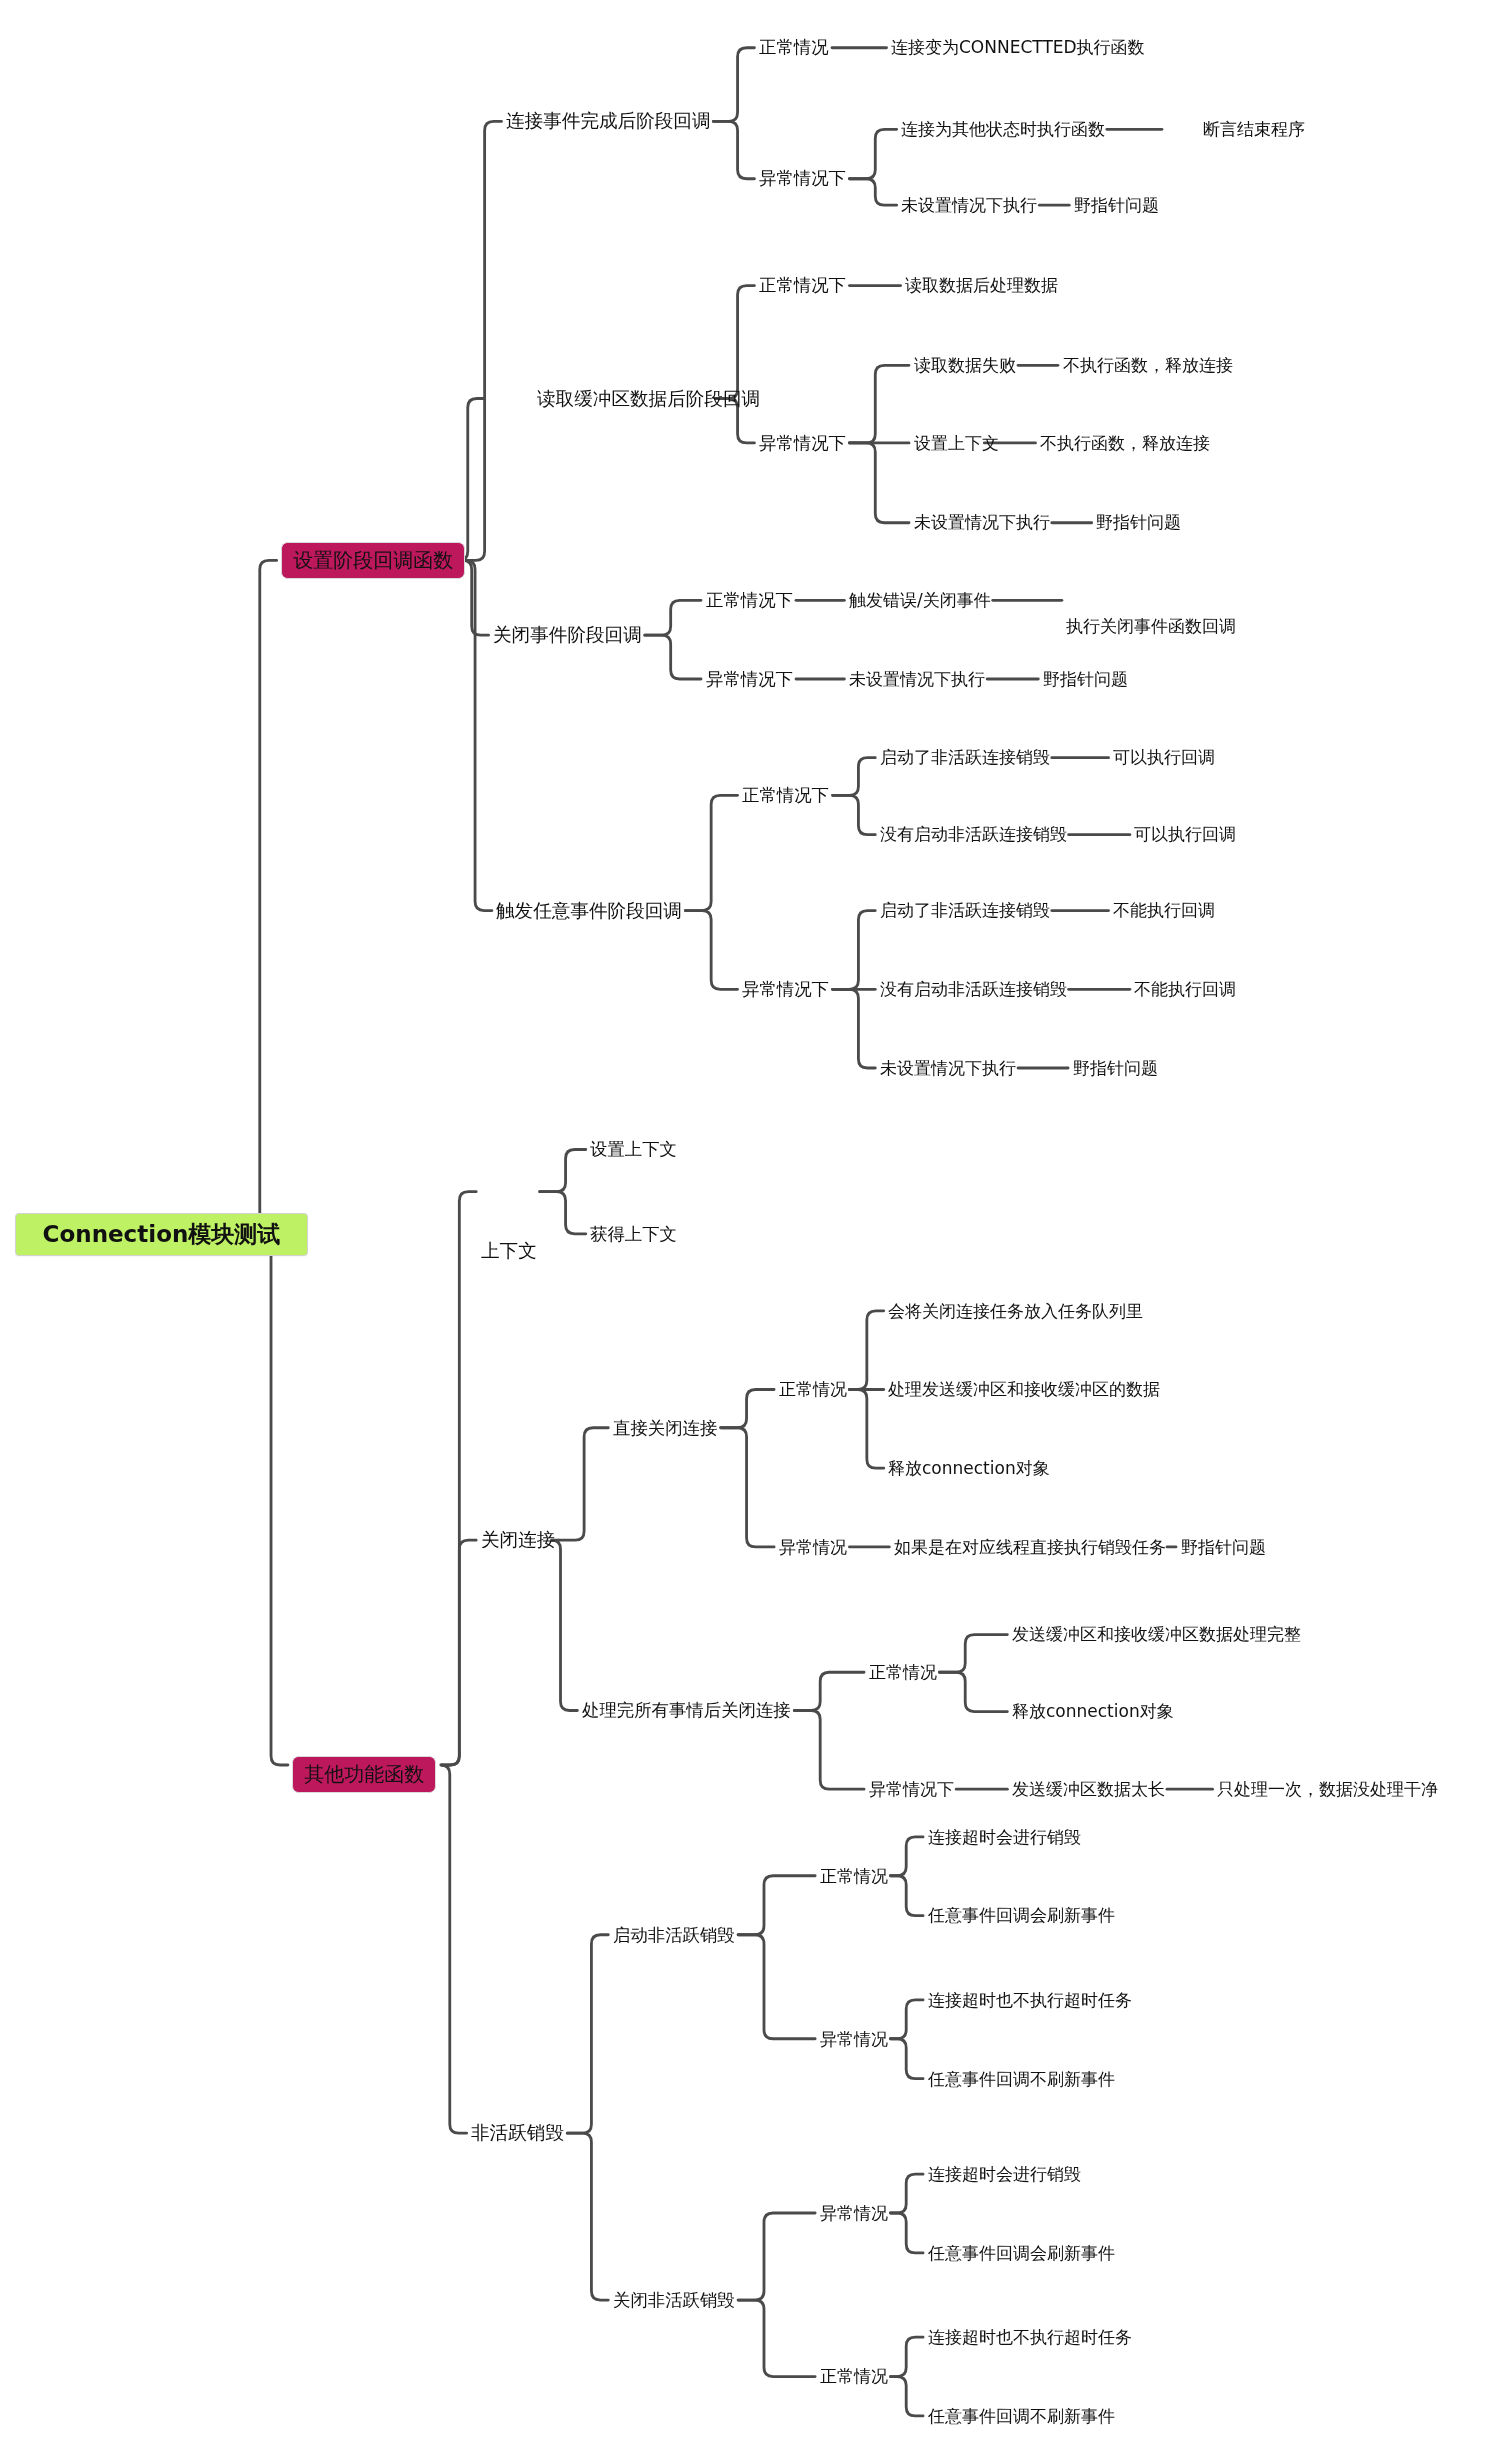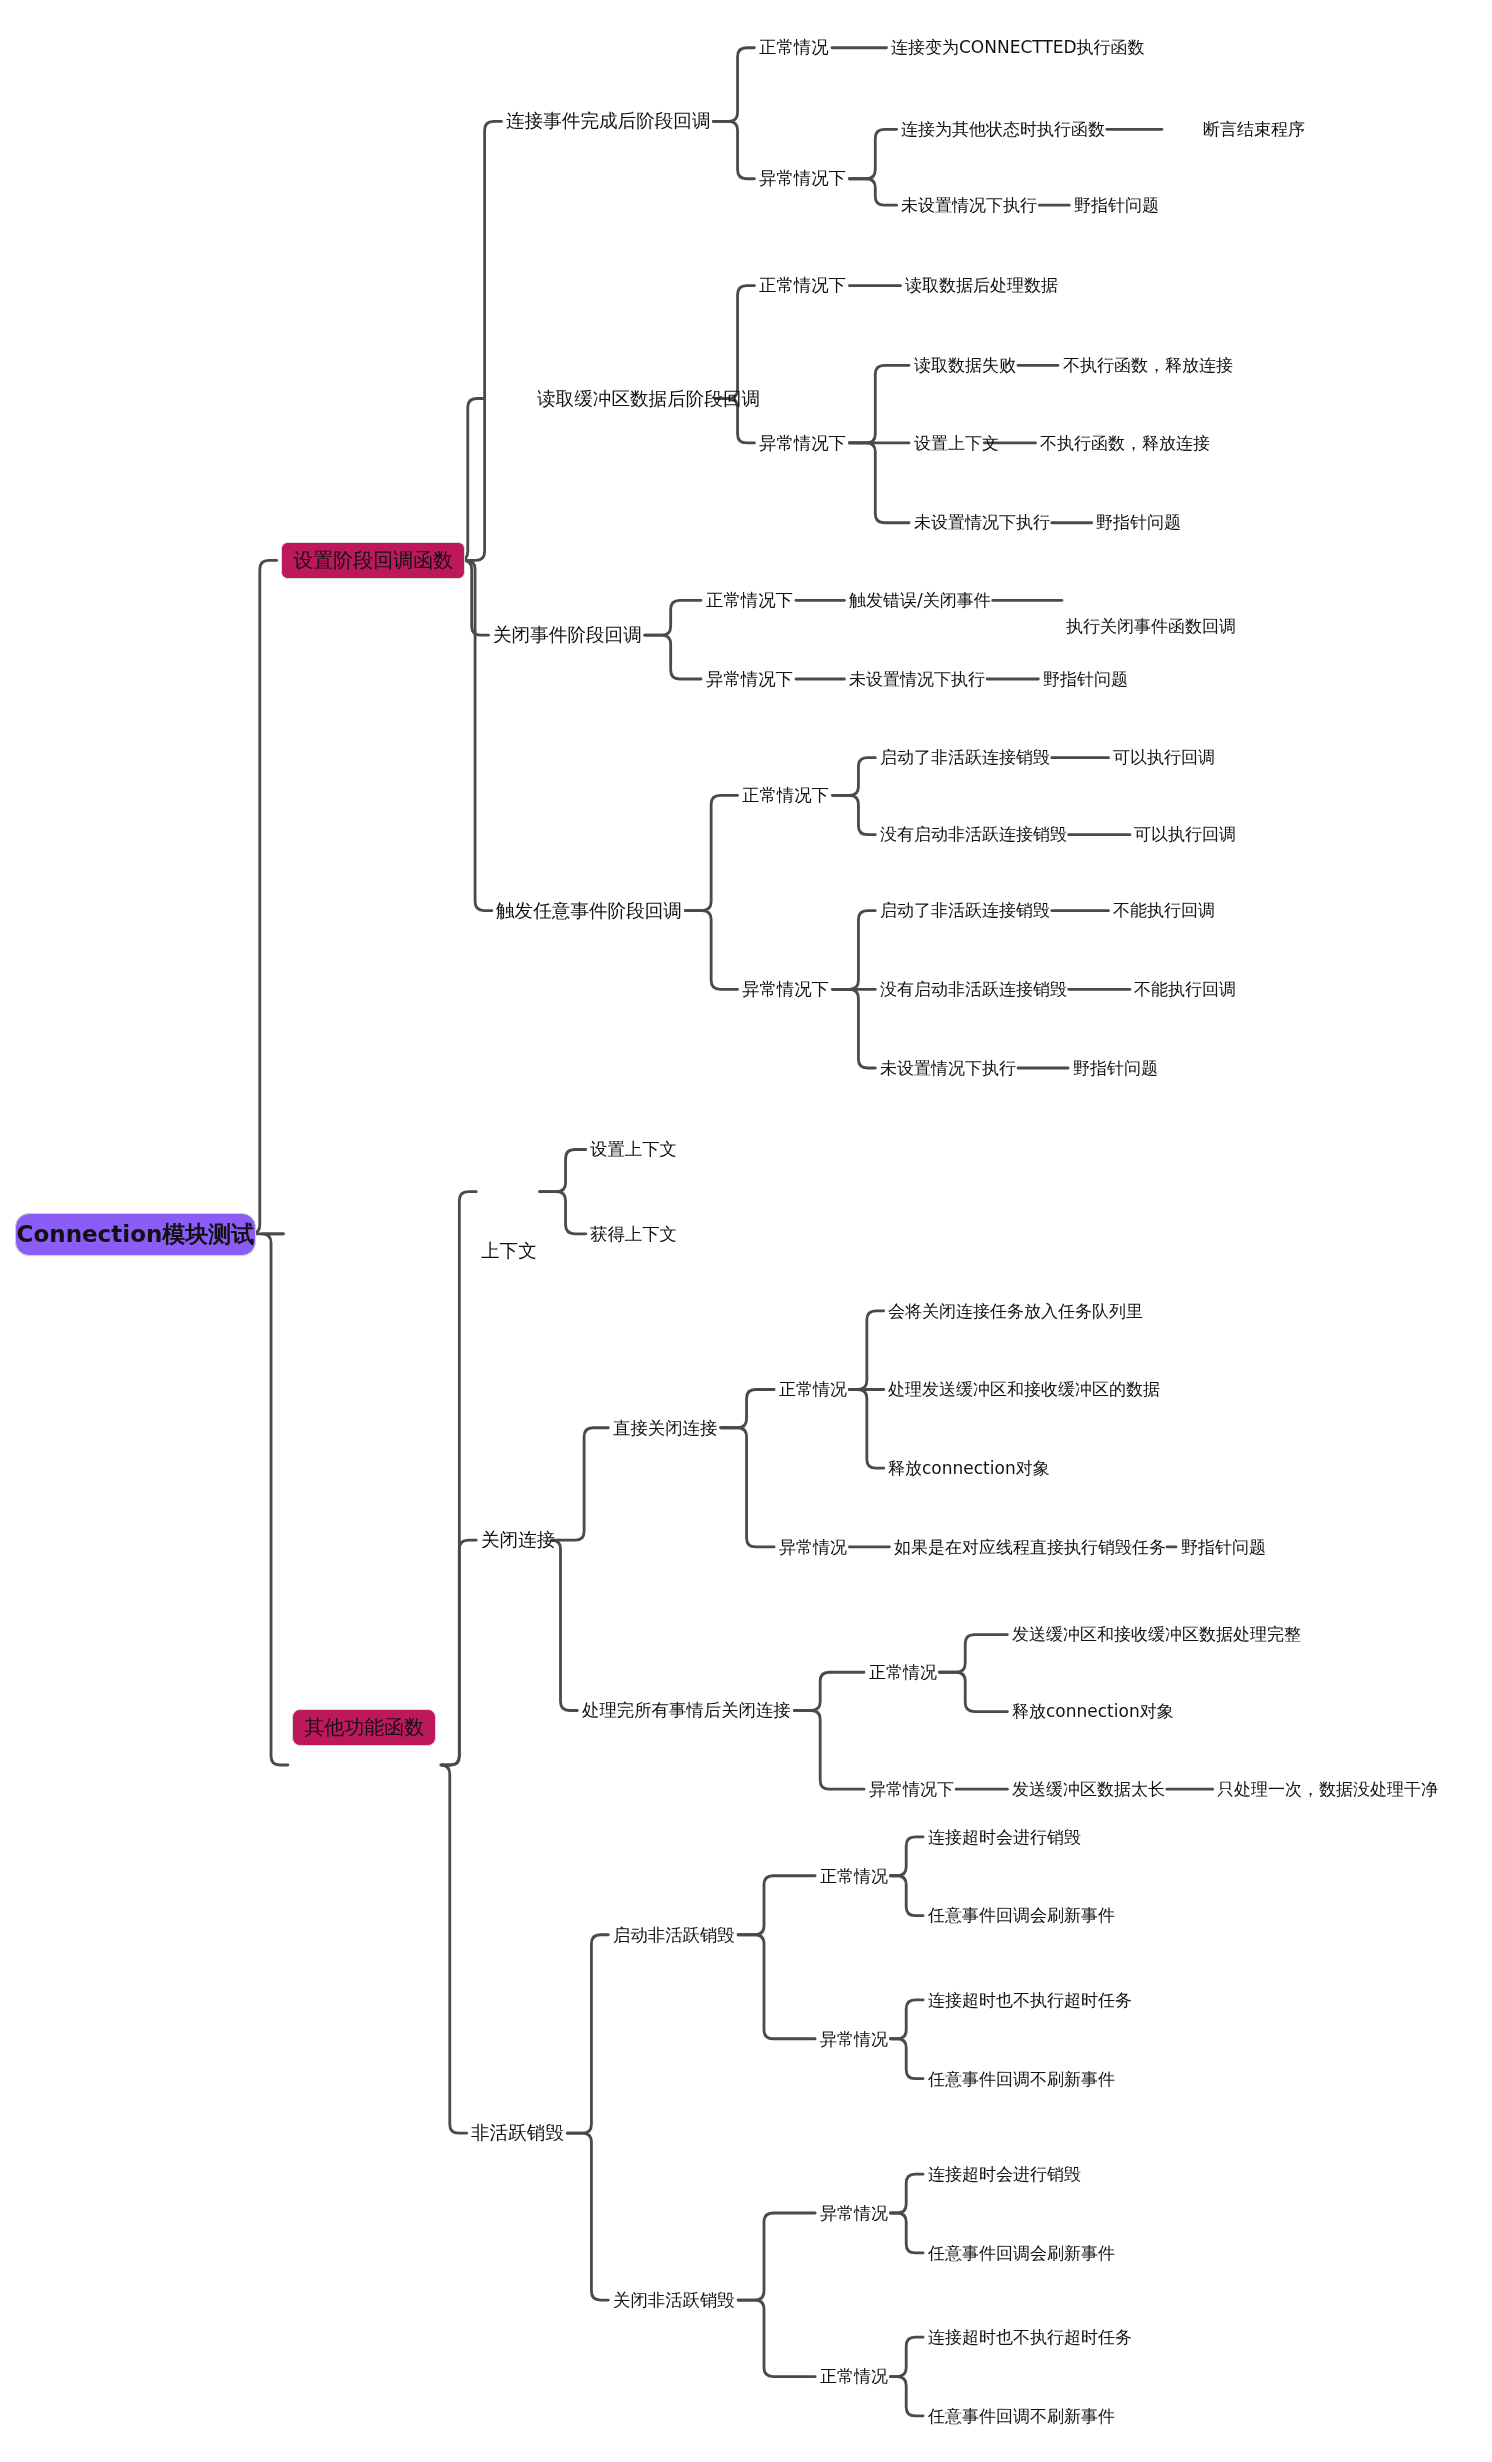--- a/index.html
+++ b/index.html
@@ -2,22 +2,22 @@
 <html style="font-size:9px"><head>
 <meta charset="utf-8">
 <style>
   html,body{margin:0;padding:0;background:#ffffff;}
   body{font-family:"DejaVu Sans","Liberation Sans",sans-serif;}
   #stage{position:relative;width:1492px;height:2462px;background:#fff;overflow:hidden;}
   #links{position:absolute;left:0;top:0;width:1492px;height:2462px;pointer-events:none;}
   .node{position:absolute;white-space:nowrap;color:#111;line-height:1;}
   .node .lbl{display:inline-block;}
   
-  .d0{font-weight:bold;font-size:23px;border:1.1px solid #d2d2d2;border-radius:14px;
-      padding:9px 1px;background:#8b5cf6;box-shadow:0 0.6px 1.1px rgba(0,0,0,.04);}
+  .d0{font-weight:bold;font-size:23px;border:1.1px solid #d2d2d2;border-radius:4px;
+      padding:9px 27px;background:#bef264;box-shadow:0 0.6px 1.1px rgba(0,0,0,.04);}
   .d1{font-size:20px;border:1.1px solid #dadada;border-radius:6.7px;padding:7.3px 11.2px;background:#be185d;}
   .d2{font-size:18.6px;}
   .d3{font-size:17.4px;}
   .d4{font-size:17px;}
   .d5{font-size:17px;}
 </style>
 </head>
 <body>
 
 <div id="stage">
@@ -131,21 +131,21 @@
       <div class="node d5" style="left: 1113px; top: 749px; visibility: visible;"><span class="lbl">可以执行回调</span></div>
       <div class="node d4" style="left: 880px; top: 826px; visibility: visible;"><span class="lbl">没有启动非活跃连接销毁</span></div>
       <div class="node d5" style="left: 1134px; top: 826px; visibility: visible;"><span class="lbl">可以执行回调</span></div>
       <div class="node d3" style="left: 742px; top: 981px; visibility: visible;"><span class="lbl">异常情况下</span></div>
       <div class="node d4" style="left: 880px; top: 902px; visibility: visible;"><span class="lbl">启动了非活跃连接销毁</span></div>
       <div class="node d5" style="left: 1113px; top: 902px; visibility: visible;"><span class="lbl">不能执行回调</span></div>
       <div class="node d4" style="left: 880px; top: 981px; visibility: visible;"><span class="lbl">没有启动非活跃连接销毁</span></div>
       <div class="node d5" style="left: 1134px; top: 981px; visibility: visible;"><span class="lbl">不能执行回调</span></div>
       <div class="node d4" style="left: 880px; top: 1060px; visibility: visible;"><span class="lbl">未设置情况下执行</span></div>
       <div class="node d5" style="left: 1073px; top: 1060px; visibility: visible;"><span class="lbl">野指针问题</span></div>
-      <div class="node d1" style="left: 292px; top: 1709px; visibility: visible; border-radius: 8px;"><span class="lbl">其他功能函数</span></div>
+      <div class="node d1" style="left: 292px; top: 1756px; visibility: visible;"><span class="lbl">其他功能函数</span></div>
       <div class="node d2" style="left: 481px; top: 1242px; visibility: visible;"><span class="lbl">上下文</span></div>
       <div class="node d3" style="left: 590px; top: 1141px; visibility: visible;"><span class="lbl">设置上下文</span></div>
       <div class="node d3" style="left: 590px; top: 1226px; visibility: visible;"><span class="lbl">获得上下文</span></div>
       <div class="node d2" style="left: 481px; top: 1531px; visibility: visible;"><span class="lbl">关闭连接</span></div>
       <div class="node d3" style="left: 613px; top: 1420px; visibility: visible;"><span class="lbl">直接关闭连接</span></div>
       <div class="node d4" style="left: 779px; top: 1381px; visibility: visible;"><span class="lbl">正常情况</span></div>
       <div class="node d5" style="left: 888px; top: 1303px; visibility: visible;"><span class="lbl">会将关闭连接任务放入任务队列里</span></div>
       <div class="node d5" style="left: 888px; top: 1381px; visibility: visible;"><span class="lbl">处理发送缓冲区和接收缓冲区的数据</span></div>
       <div class="node d5" style="left: 888px; top: 1460px; visibility: visible;"><span class="lbl">释放connection对象</span></div>
       <div class="node d4" style="left: 779px; top: 1539px; visibility: visible;"><span class="lbl">异常情况</span></div>

